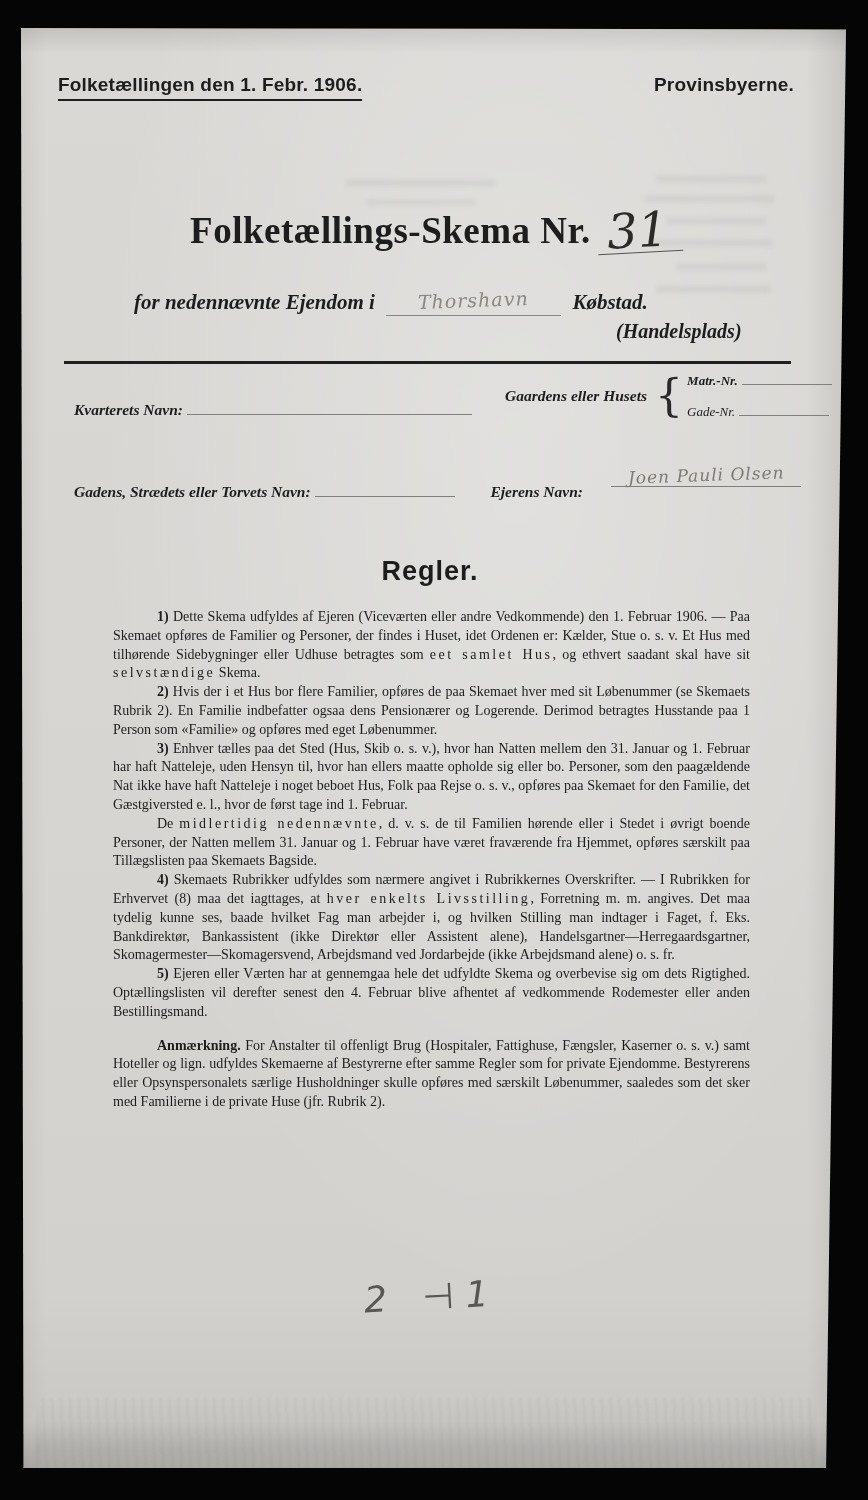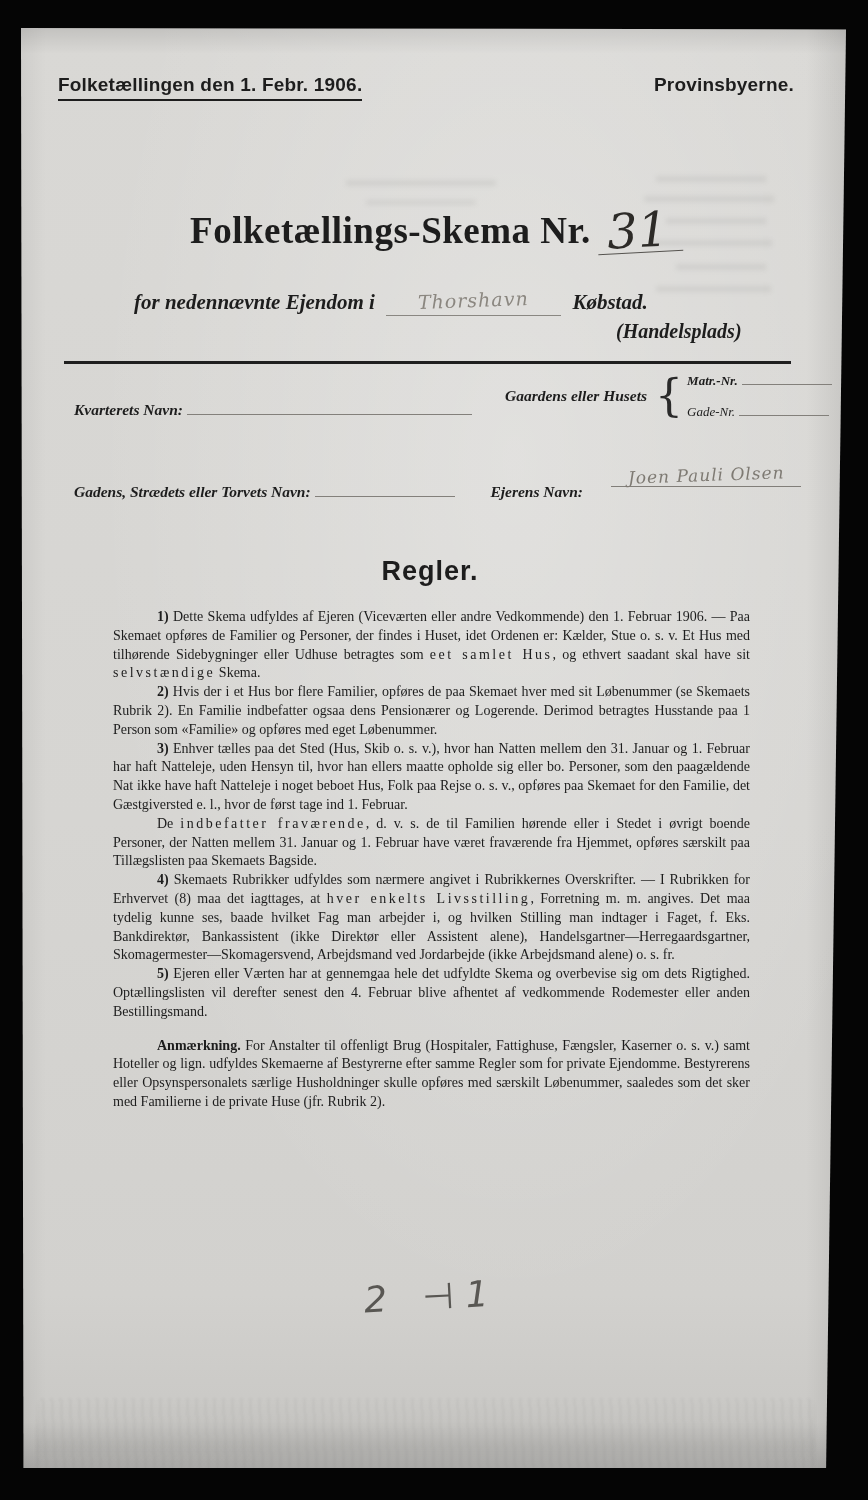--- a/index.html
+++ b/index.html
@@ -124,21 +124,21 @@
     </div>
     <div class="ownerHand">
       <span class="hand">Joen Pauli Olsen</span>
     </div>
 
     <div class="rulesHead">Regler.</div>
     <div class="rulesBody">
         <p><span class="b">1) </span><span>Dette Skema udfyldes af Ejeren (Viceværten eller andre Vedkommende) den 1. Februar 1906. — Paa Skemaet opføres de Familier og Personer, der findes i Huset, idet Ordenen er:  Kælder, Stue o. s. v. Et Hus med tilhørende Sidebygninger eller Udhuse betragtes som </span><span class="sp">eet samlet Hus</span><span>, og ethvert saadant skal have sit </span><span class="sp">selvstændige</span><span> Skema.</span></p>
         <p class="g1"><span class="b">2) </span><span>Hvis der i et Hus bor flere Familier, opføres de paa Skemaet hver med sit Løbenummer (se Skemaets Rubrik 2).  En Familie indbefatter ogsaa dens Pensionærer og Logerende.  Derimod betragtes Husstande paa 1 Person som «Familie» og opføres med eget Løbenummer.</span></p>
         <p class="g1"><span class="b">3) </span><span>Enhver tælles paa det Sted (Hus, Skib o. s. v.),  hvor han Natten mellem den 31. Januar og 1. Februar har haft Natteleje, uden Hensyn til, hvor han ellers maatte opholde sig eller bo.  Personer, som den paagældende Nat ikke have haft Natteleje i noget beboet Hus, Folk paa Rejse o. s. v., opføres paa Skemaet for den Familie, det Gæstgiversted e. l., hvor de først tage ind 1. Februar.</span></p>
-        <p><span>De </span><span class="sp">indbefatter fraværende</span><span>, d. v. s. de til Familien hørende eller i Stedet i øvrigt boende Personer, der Natten mellem 31. Januar og 1. Februar have været fraværende fra Hjemmet, opføres særskilt paa Tillægslisten paa Skemaets Bagside.</span></p>
+        <p><span>De </span><span class="sp">midlertidig nedennævnte</span><span>, d. v. s. de til Familien hørende eller i Stedet i øvrigt boende Personer, der Natten mellem 31. Januar og 1. Februar have været fraværende fra Hjemmet, opføres særskilt paa Tillægslisten paa Skemaets Bagside.</span></p>
         <p class="g1"><span class="b">4) </span><span>Skemaets Rubrikker udfyldes som nærmere angivet i Rubrikkernes Overskrifter. — I Rubrikken for Erhvervet (8) maa det iagttages, at </span><span class="sp">hver enkelts Livsstilling</span><span>, Forretning m. m. angives.  Det maa tydelig kunne ses, baade hvilket Fag man arbejder i, og hvilken Stilling man indtager i Faget, f. Eks. Bankdirektør, Bankassistent (ikke Direktør eller Assistent alene), Handelsgartner—Herregaardsgartner, Skomagermester—Skomagersvend, Arbejdsmand ved Jordarbejde (ikke Arbejdsmand alene) o. s. fr.</span></p>
         <p class="g1"><span class="b">5) </span><span>Ejeren eller Værten har at gennemgaa hele det udfyldte Skema og overbevise sig om dets Rigtighed.  Optællingslisten vil derefter senest den 4. Februar blive afhentet af vedkommende Rodemester eller anden Bestillingsmand.</span></p>
         <p class="g2"><span class="b">Anmærkning.</span><span>  For Anstalter til offenligt Brug (Hospitaler, Fattighuse, Fængsler, Kaserner o. s. v.) samt Hoteller og lign. udfyldes Skemaerne af Bestyrerne efter samme Regler som for private Ejendomme. Bestyrerens eller Opsynspersonalets særlige Husholdninger skulle opføres med særskilt Løbenummer, saaledes som det sker med Familierne i de private Huse (jfr. Rubrik 2).</span></p>
       </div>
 
     <div class="pencil hand">2 ⊣1</div>
 
   </div>
 </div>
 

